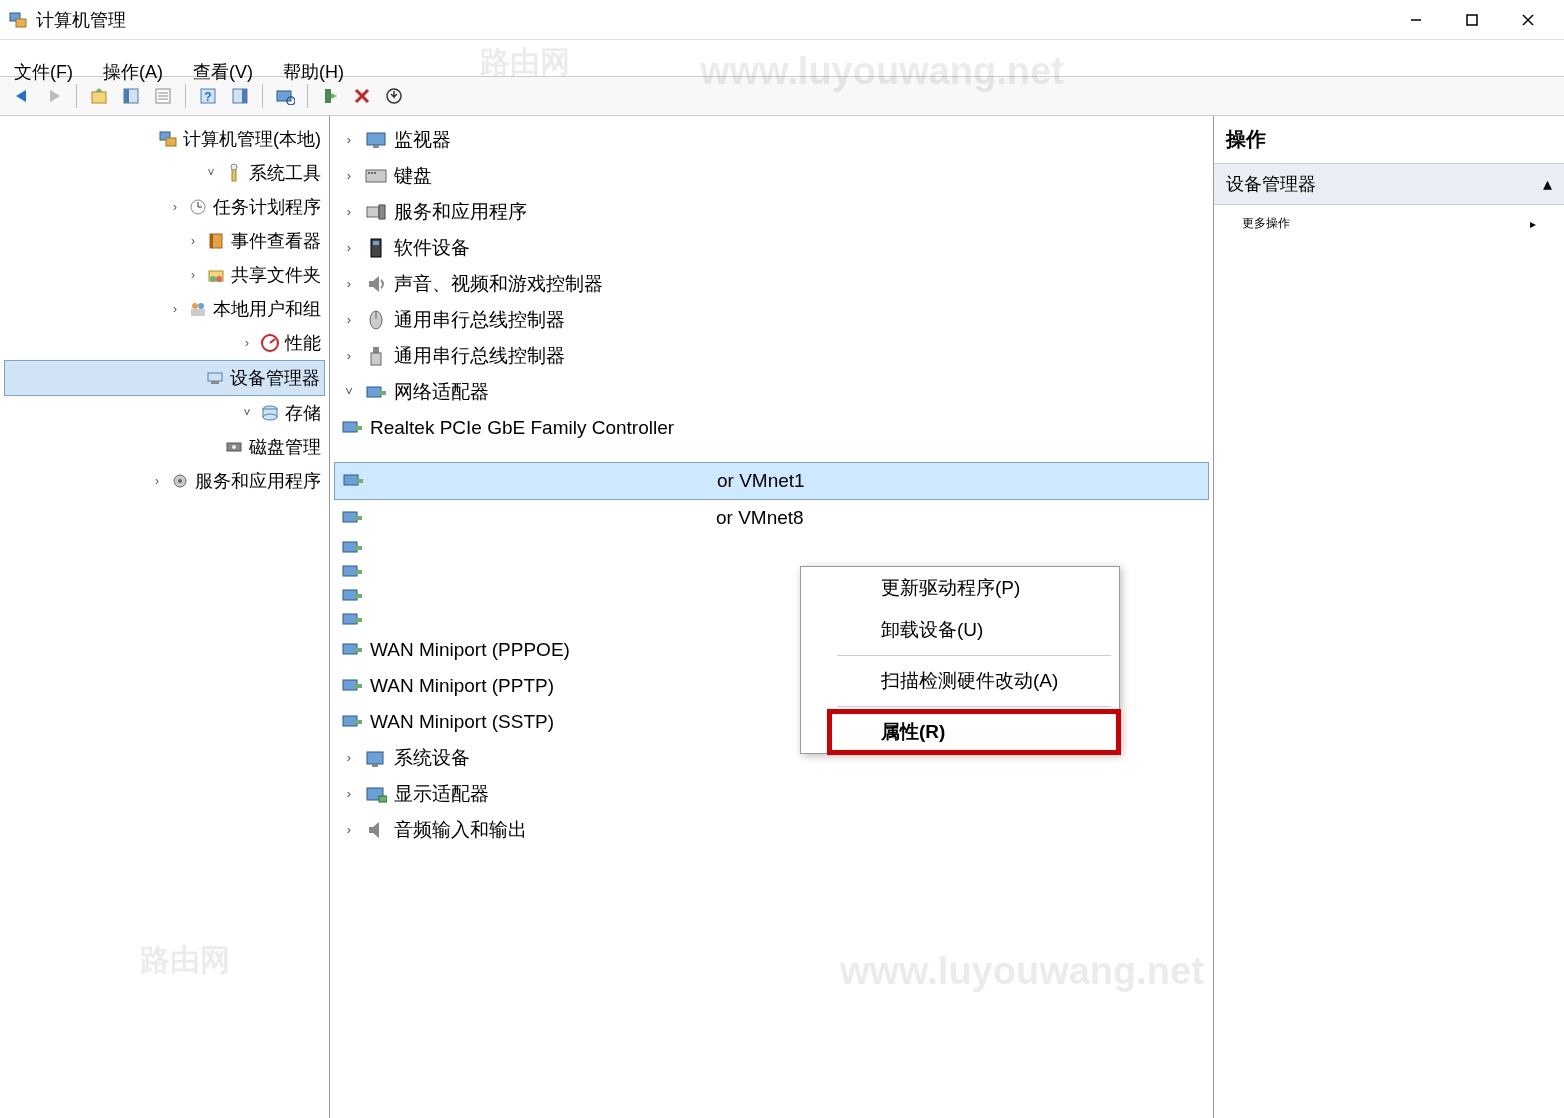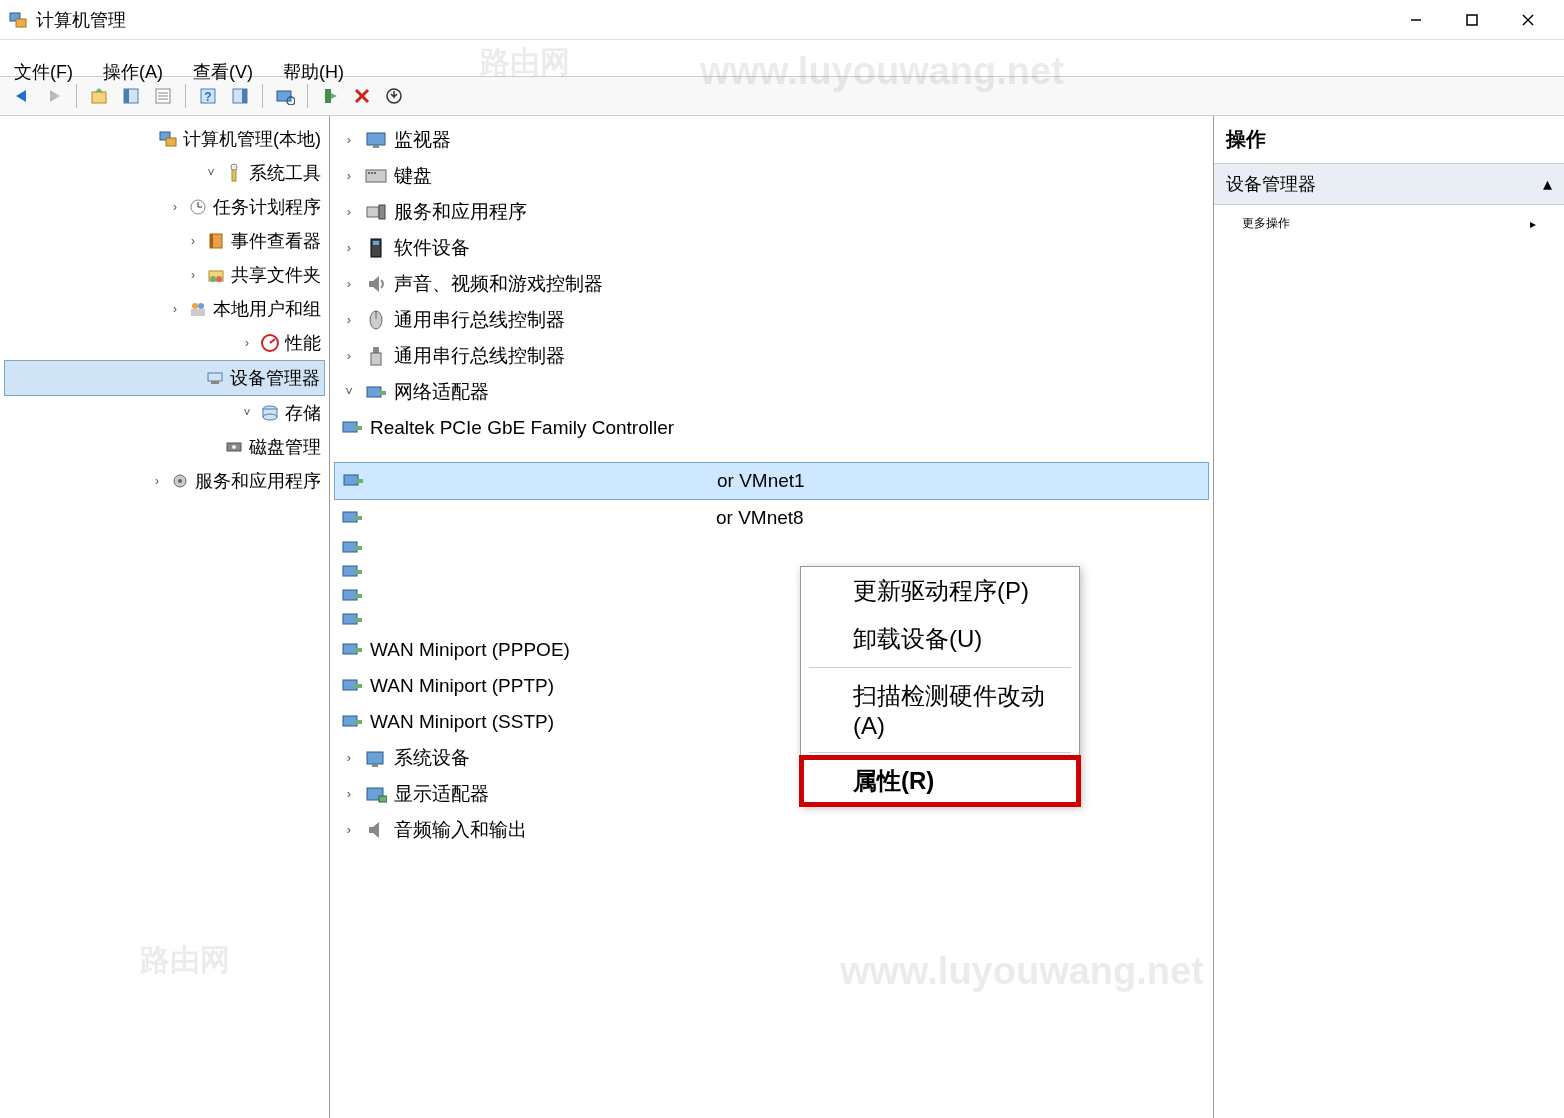--- a/index.html
+++ b/index.html
@@ -37,21 +37,21 @@
 .mid-tree .mrow.selected { background: #cde8ff; border: 1px solid #7aa7c7; margin-top: 16px; }
 .mid-tree .mchev { width: 18px; display: inline-flex; justify-content: center; color: #555; font-size: 13px; }
 .mid-tree .mico { width: 24px; height: 24px; display: inline-flex; align-items: center; justify-content: center; }
 .m-ind0 { padding-left: 28px; }
 .m-ind1 { padding-left: 64px; }
 
 .right-pane .hdr { font-size: 20px; font-weight: 600; padding: 10px 12px; }
 .right-pane .band { background: #e8eef4; padding: 8px 12px; font-size: 18px; display: flex; justify-content: space-between; align-items: center; border-top: 1px solid #ccc; border-bottom: 1px solid #ccc; }
 .right-pane .item { padding: 10px 28px; font-size: 12px; display: flex; justify-content: space-between; align-items: center; }
 
-.ctxmenu { position: absolute; left: 470px; top: 450px; width: 280px; background: #fff; border: 1px solid #999; box-shadow: 2px 2px 8px rgba(0,0,0,0.25); z-index: 50; font-size: 24px; }
+.ctxmenu { position: absolute; left: 470px; top: 450px; width: 320px; background: #fff; border: 1px solid #999; box-shadow: 2px 2px 8px rgba(0,0,0,0.25); z-index: 50; font-size: 19px; padding-left: 28px; }
 .ctxmenu .ci { padding: 8px 24px 8px 52px; cursor: default; }
 .ctxmenu .csep { height: 1px; background: #ccc; margin: 4px 8px; }
 .ctxmenu .highlight { outline: 5px solid #c00; outline-offset: -3px; font-weight: 700; }
 
 .watermark { position: absolute; color: rgba(0,0,0,0.08); font-size: 38px; font-weight: 600; pointer-events: none; z-index: 1; }
 
 svg { display: block; }
 </style>
 </head>
 <body>

